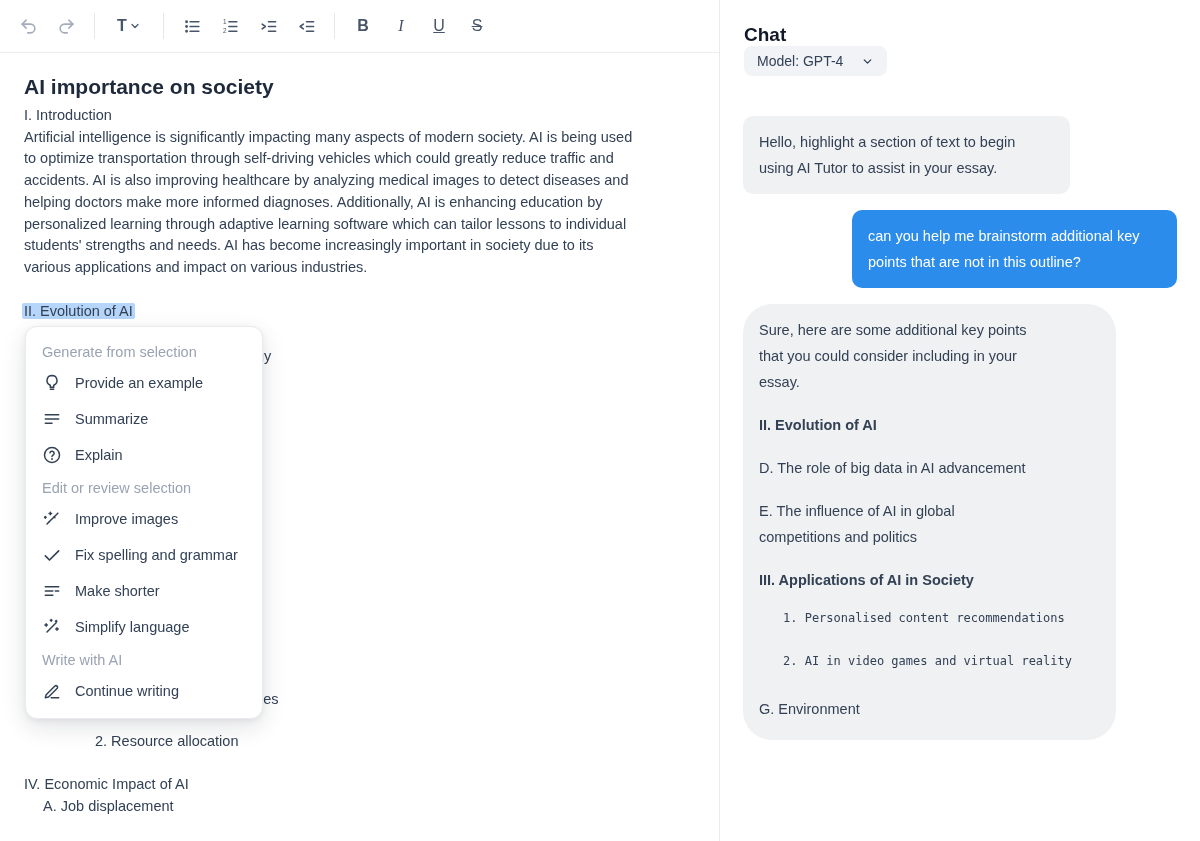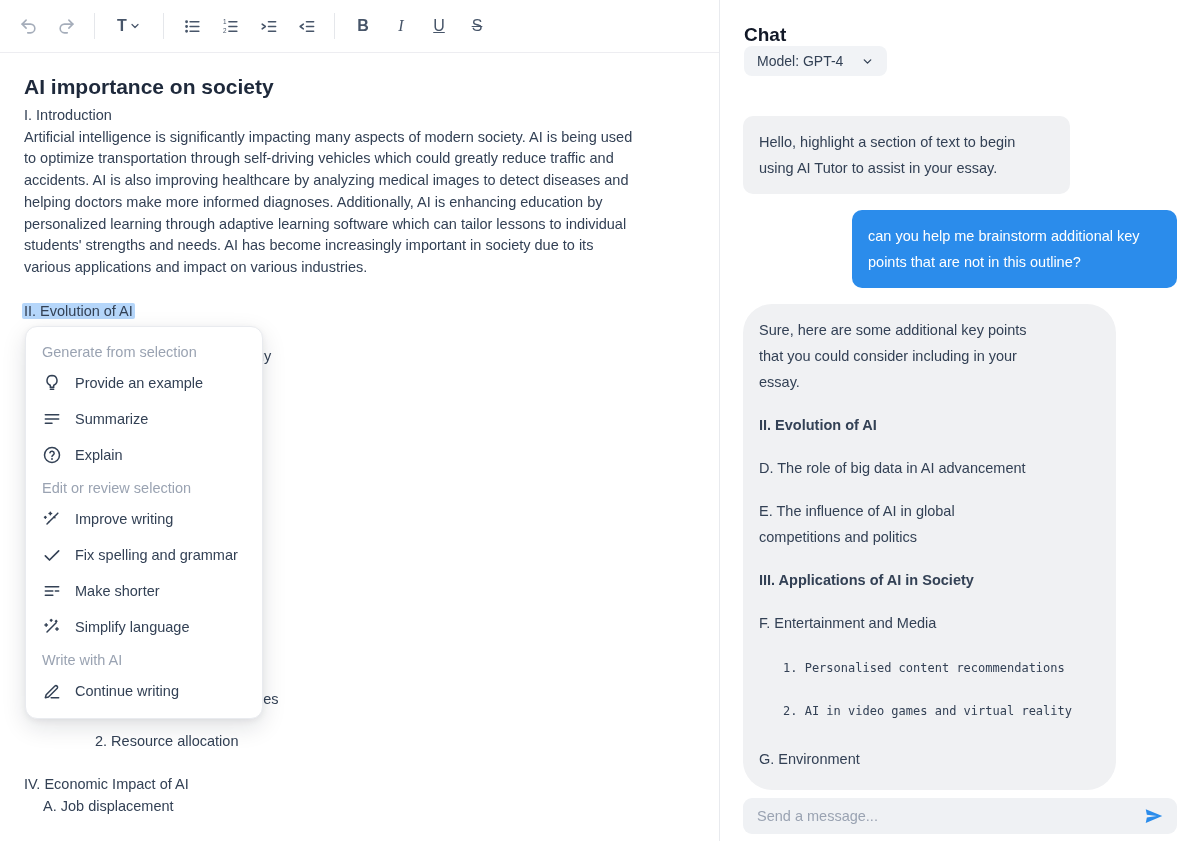--- a/index.html
+++ b/index.html
@@ -191,21 +191,21 @@
 
       <div class="ctx-header">Edit or review selection</div>
       <div class="ctx-item">
         <svg width="20" height="20" viewBox="0 0 24 24" fill="none" stroke="#334155" stroke-width="1.8" stroke-linecap="round">
             <path d="M8 16 19 5"></path>
             <path d="m6 18 2-2"></path>
             <path d="M10 4v3M8.5 5.5h3"></path>
             <path d="M4 9v2M3 10h2"></path>
             <path d="M14.5 9.5l1 1"></path>
           </svg>
-        <span>Improve writing</span>
+        <span>Improve images</span>
       </div>
       <div class="ctx-item">
         <svg width="20" height="20" viewBox="0 0 24 24" fill="none" stroke="#334155" stroke-width="2" stroke-linecap="round" stroke-linejoin="round">
             <path d="m4 13 5 5L20 7"></path>
           </svg>
         <span>Fix spelling and grammar</span>
       </div>
       <div class="ctx-item">
         <svg width="20" height="20" viewBox="0 0 24 24" fill="none" stroke="#334155" stroke-width="1.8" stroke-linecap="round">
             <line x1="4" y1="7" x2="20" y2="7"></line>
@@ -265,32 +265,21 @@
           <div class="msg-line">that you could consider including in your</div>
           <div class="msg-line">essay.</div>
         </div>
         <div class="blk-h">II. Evolution of AI</div>
         <div class="blk-p msg-line">D. The role of big data in AI advancement</div>
         <div class="blk-p">
           <div class="msg-line">E. The influence of AI in global</div>
           <div class="msg-line">competitions and politics</div>
         </div>
         <div class="blk-h">III. Applications of AI in Society</div>
-        <div class="blk-p" style="margin-bottom:24px">F. Entertainment and Media</div>
         <div class="blk-mono">1. Personalised content recommendations</div>
         <div class="blk-mono">2. AI in video games and virtual reality</div>
         <div class="blk-p last">G. Environment</div>
       </div>
     </div>
 
-    <div class="chat-input-row">
-      <div class="chat-input">
-        <input type="text" placeholder="Send a message..." style="">
-        <button class="send-btn">
-          <svg width="22" height="22" viewBox="0 0 24 24" fill="#2b8ceb">
-              <path d="M3 4.5 21 12 3 19.5l1.2-6L15 12 4.2 10.5z"></path>
-            </svg>
-        </button>
-      </div>
-    </div>
   </div>
 
 </div>
 
 </body></html>

